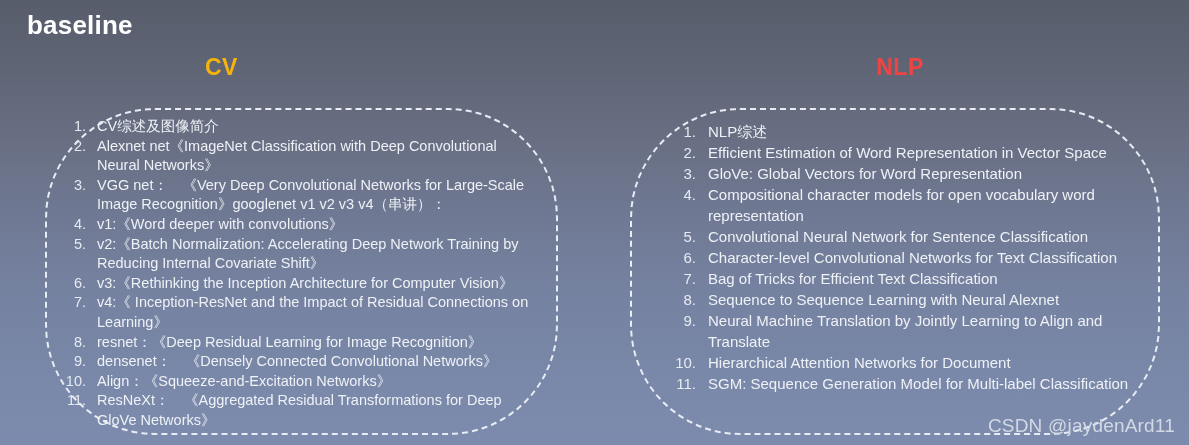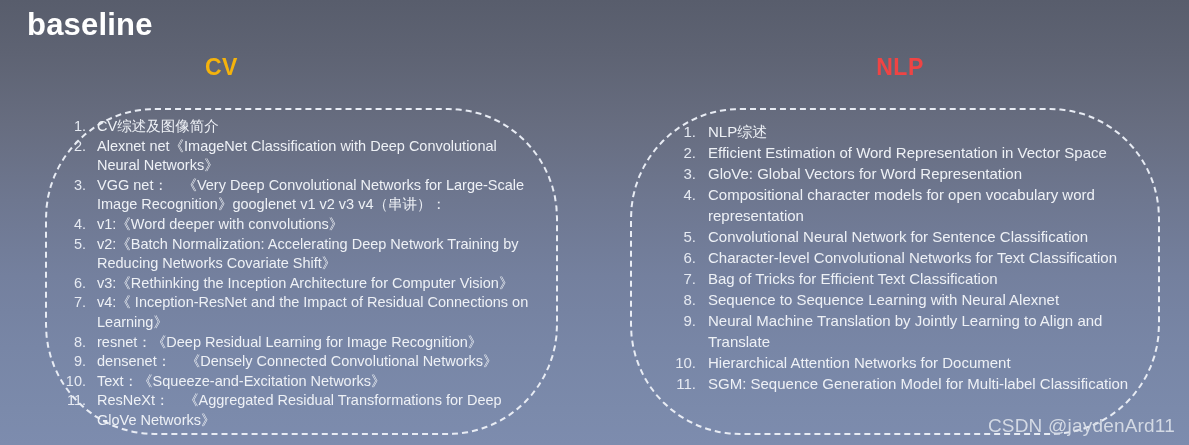--- a/index.html
+++ b/index.html
@@ -22,21 +22,21 @@
         #7d8cae 100%);
     position: relative;
     -webkit-font-smoothing: antialiased;
   }
 
   
   .slide-title {
     position: absolute;
     left: 27px;
     top: 6px;
-    font-size: 31px;
+    font-size: 26px;
     font-weight: bold;
     color: #ffffff;
     letter-spacing: 0.2px;
     line-height: 38px;
     white-space: nowrap;
   }
 
   
   .col-header {
     position: absolute;
@@ -158,41 +158,41 @@
     <li class="ref-item">
       <span class="item-num">3.</span>
       <span class="item-text">VGG net：　《Very Deep Convolutional Networks for Large-Scale Image Recognition》googlenet v1 v2 v3 v4（串讲）：</span>
     </li>
     <li class="ref-item">
       <span class="item-num">4.</span>
       <span class="item-text">v1:《Word deeper with convolutions》</span>
     </li>
     <li class="ref-item">
       <span class="item-num">5.</span>
-      <span class="item-text">v2:《Batch Normalization: Accelerating Deep Network Training by Reducing Networks Covariate Shift》</span>
+      <span class="item-text">v2:《Batch Normalization: Accelerating Deep Network Training by Reducing Internal Covariate Shift》</span>
     </li>
     <li class="ref-item">
       <span class="item-num">6.</span>
       <span class="item-text">v3:《Rethinking the Inception Architecture for Computer Vision》</span>
     </li>
     <li class="ref-item">
       <span class="item-num">7.</span>
       <span class="item-text">v4:《 Inception-ResNet and the Impact of Residual Connections on Learning》</span>
     </li>
     <li class="ref-item">
       <span class="item-num">8.</span>
       <span class="item-text">resnet：《Deep Residual Learning for Image Recognition》</span>
     </li>
     <li class="ref-item">
       <span class="item-num">9.</span>
       <span class="item-text">densenet：　《Densely Connected Convolutional Networks》</span>
     </li>
     <li class="ref-item">
       <span class="item-num">10.</span>
-      <span class="item-text">Text：《Squeeze-and-Excitation Networks》</span>
+      <span class="item-text">Align：《Squeeze-and-Excitation Networks》</span>
     </li>
     <li class="ref-item">
       <span class="item-num">11.</span>
       <span class="item-text">ResNeXt：　《Aggregated Residual Transformations for Deep GloVe Networks》</span>
     </li>
   </ul>
 <ul class="ref-list nlp-list">
     <li class="ref-item">
       <span class="item-num">1.</span>
       <span class="item-text">NLP综述</span>

